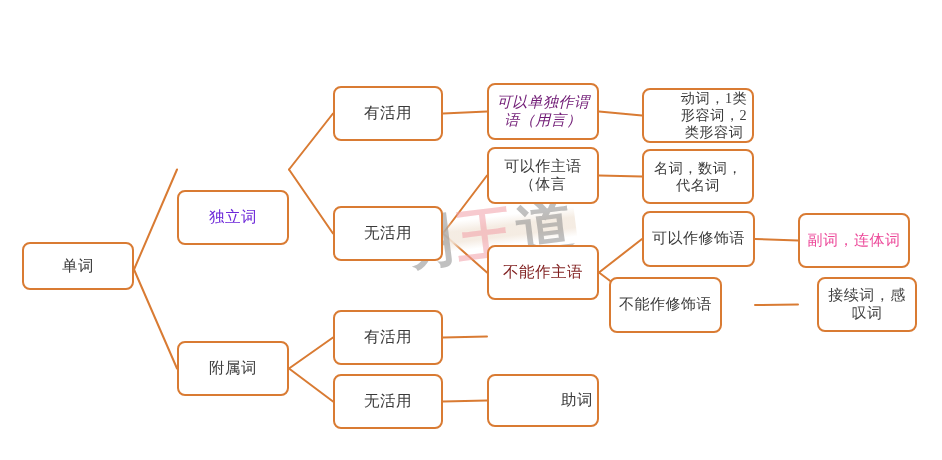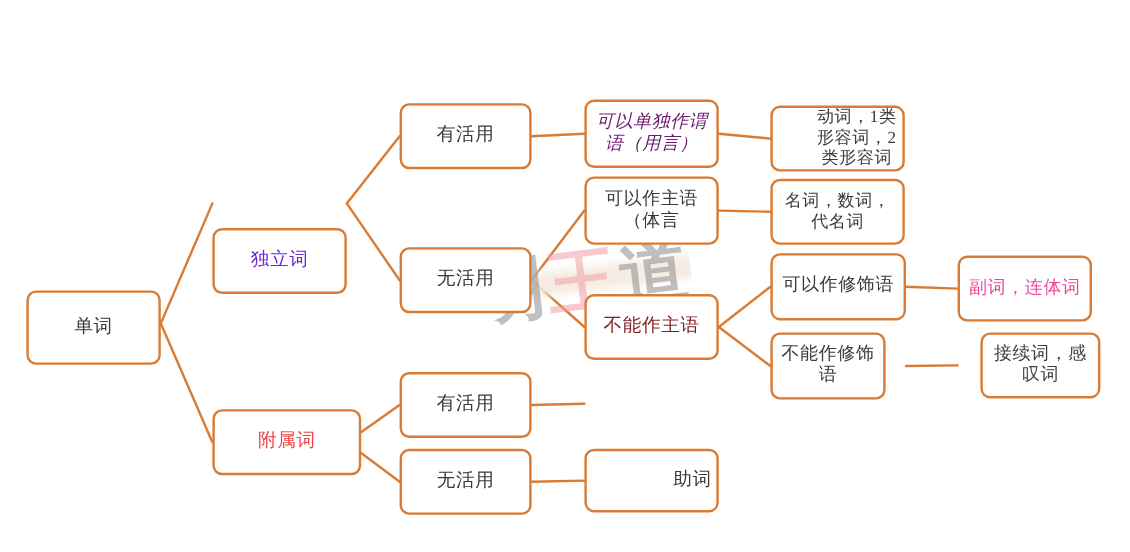--- a/index.html
+++ b/index.html
@@ -80,27 +80,27 @@
       <line x1="443" y1="337.5" x2="487" y2="336.5" stroke="#d97b33" stroke-width="2" stroke-linecap="round"></line>
       <line x1="443" y1="401.5" x2="487" y2="400.5" stroke="#d97b33" stroke-width="2" stroke-linecap="round"></line>
       <line x1="599" y1="111.5" x2="642" y2="115.5" stroke="#d97b33" stroke-width="2" stroke-linecap="round"></line>
       <line x1="599" y1="175.5" x2="642" y2="176.5" stroke="#d97b33" stroke-width="2" stroke-linecap="round"></line>
       <line x1="599" y1="272.5" x2="642" y2="239" stroke="#d97b33" stroke-width="2" stroke-linecap="round"></line>
       <line x1="599" y1="272.5" x2="642" y2="305" stroke="#d97b33" stroke-width="2" stroke-linecap="round"></line>
       <line x1="755" y1="239" x2="798" y2="240.5" stroke="#d97b33" stroke-width="2" stroke-linecap="round"></line>
       <line x1="755" y1="305" x2="798" y2="304.5" stroke="#d97b33" stroke-width="2" stroke-linecap="round"></line>
     </svg>
 
-<div class="node t16" style="left: 22px; top: 242px; width: 112px; height: 62px; border-color: rgb(217, 123, 51); color: rgb(58, 58, 58);">
+<div class="node t16" style="left: 22px; top: 242px; width: 112px; height: 48px; border-color: rgb(217, 123, 51); color: rgb(58, 58, 58);">
       <span>单词</span>
     </div>
     <div class="node t16" style="left: 177px; top: 142px; width: 112px; height: 55px; border-color: rgb(217, 123, 51); color: #6d28d9; margin-top: 48px;">
       <span>独立词</span>
     </div>
-    <div class="node t16" style="left: 177px; top: 341px; width: 124px; height: 55px; border-color: rgb(217, 123, 51); color: #ef4444;">
+    <div class="node t16" style="left: 177px; top: 341px; width: 112px; height: 55px; border-color: rgb(217, 123, 51); color: #404040;">
       <span>附属词</span>
     </div>
     <div class="node t16" style="left: 333px; top: 86px; width: 110px; height: 55px; border-color: rgb(217, 123, 51); color: rgb(58, 58, 58);">
       <span>有活用</span>
     </div>
     <div class="node t16" style="left: 333px; top: 206px; width: 110px; height: 55px; border-color: rgb(217, 123, 51); color: rgb(58, 58, 58);">
       <span>无活用</span>
     </div>
     <div class="node t16" style="left: 333px; top: 310px; width: 110px; height: 55px; border-color: rgb(217, 123, 51); color: rgb(58, 58, 58);">
       <span>有活用</span>
@@ -122,21 +122,21 @@
     </div>
     <div class="node t14" style="left: 642px; top: 88px; width: 112px; height: 55px; border-color: rgb(217, 123, 51); color: rgb(58, 58, 58); padding-left: 32px;">
       <span>动词，1类形容词，2类形容词</span>
     </div>
     <div class="node t14" style="left: 642px; top: 149px; width: 112px; height: 55px; border-color: rgb(217, 123, 51); color: rgb(58, 58, 58);">
       <span>名词，数词，代名词</span>
     </div>
     <div class="node t15" style="left: 642px; top: 211px; width: 113px; height: 56px; border-color: rgb(217, 123, 51); color: rgb(58, 58, 58);">
       <span>可以作修饰语</span>
     </div>
-    <div class="node t15" style="left: 642px; top: 277px; width: 96px; height: 56px; border-color: rgb(217, 123, 51); color: rgb(58, 58, 58);">
+    <div class="node t15" style="left: 609px; top: 277px; width: 113px; height: 56px; border-color: rgb(217, 123, 51); color: rgb(58, 58, 58);">
       <span>不能作修饰语</span>
     </div>
     <div class="node t15" style="left: 798px; top: 213px; width: 112px; height: 55px; border-color: rgb(217, 123, 51); color: #ec4899;">
       <span>副词，连体词</span>
     </div>
     <div class="node t15" style="left: 798px; top: 277px; width: 100px; height: 55px; border-color: rgb(217, 123, 51); color: #404040; margin-left: 19px;">
       <span>接续词，感叹词</span>
     </div>
   </div>
 

